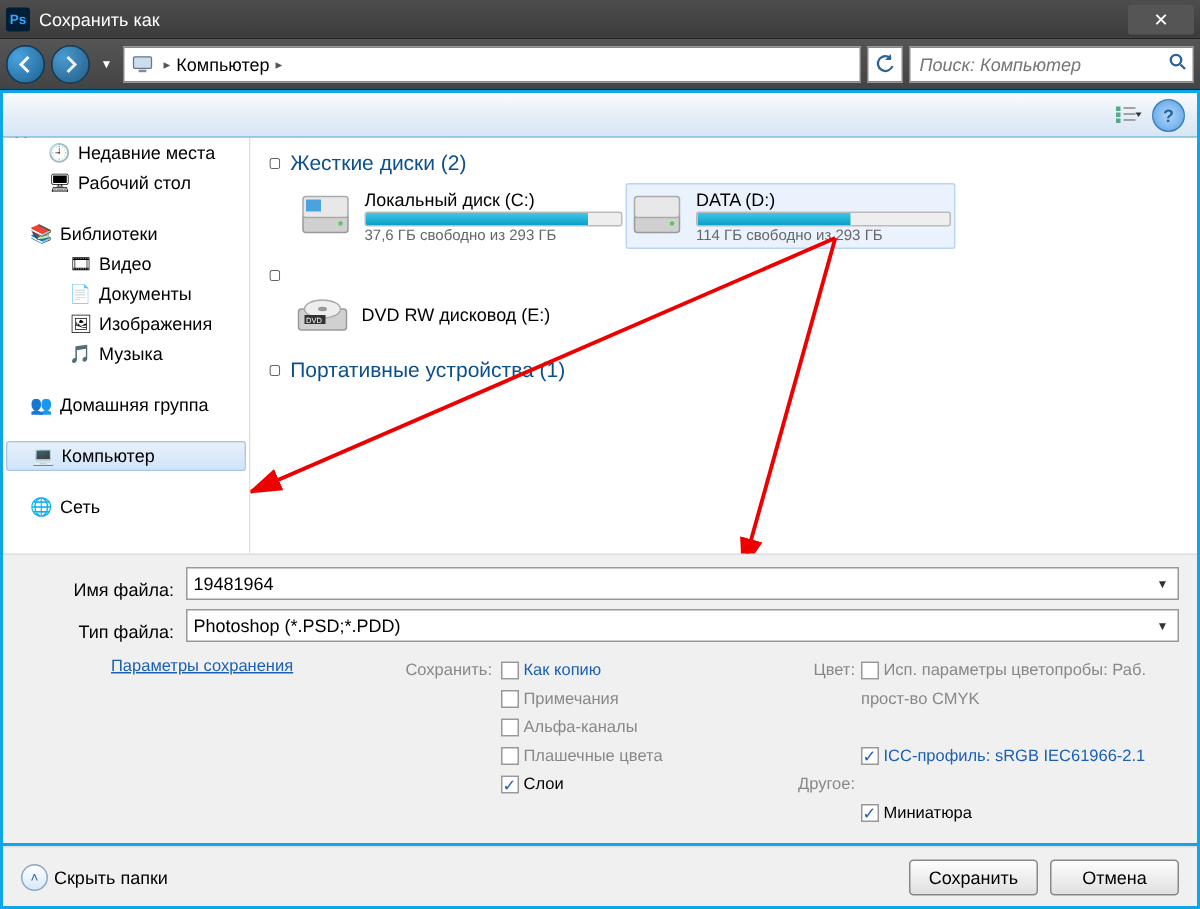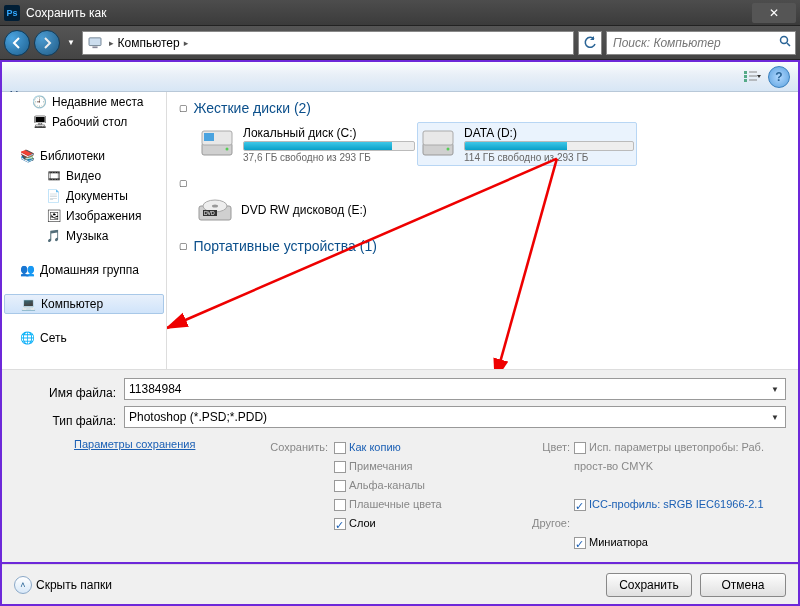--- a/index.html
+++ b/index.html
@@ -1,17 +1,17 @@
 <!DOCTYPE html>
 <html><head>
 <meta charset="utf-8">
 <style>
   * { box-sizing: border-box; font-family: "Segoe UI", Tahoma, sans-serif; }
   body { margin: 0; background: #4a4a4a; width: 800px; height: 606px; overflow: hidden; }
-  .window { width: 800px; height: 606px; background: #6d28d9; display: flex; flex-direction: column; }
+  .window { width: 800px; height: 606px; background: #0ea5e9; display: flex; flex-direction: column; }
   .titlebar { height: 26px; background: linear-gradient(#4d4d4d,#3b3b3b); display: flex; align-items: center; color: #fff; font-size: 12px; padding: 0 4px; border-bottom: 1px solid #222; }
   .titlebar .ps-icon { width: 16px; height: 16px; background: #001e36; color: #31a8ff; font-size: 9px; font-weight: bold; display: flex; align-items: center; justify-content: center; margin-right: 6px; border-radius: 2px; }
   .titlebar .spacer { flex: 1; }
   .titlebar .close { width: 44px; height: 20px; background: #555; color: #fff; display: flex; align-items: center; justify-content: center; font-size: 12px; border-radius: 2px; }
   .navbar { height: 34px; background: linear-gradient(#555,#444); display: flex; align-items: center; padding: 0 4px; gap: 4px; border-bottom: 1px solid #222; }
   .navbtn { width: 26px; height: 26px; background: radial-gradient(circle at 30% 30%, #4aa3df, #1e5f8e); border-radius: 50%; border: 1px solid #0d3a5a; display: flex; align-items: center; justify-content: center; color: #fff; font-size: 14px; }
   .navbtn.fwd { opacity: 0.9; }
   .dropdown-arrow { width: 14px; height: 26px; display: flex; align-items: center; justify-content: center; color: #fff; font-size: 8px; }
   .addressbar { flex: 1; height: 24px; background: #fff; border: 1px solid #888; display: flex; align-items: center; font-size: 12px; }
   .addressbar .comp-icon { width: 16px; height: 14px; margin: 0 4px; display: flex; align-items: center; justify-content: center; }
@@ -264,21 +264,21 @@
         <line x1="380" y1="65" x2="0" y2="230" stroke="#e00" stroke-width="2.5" marker-end="url(#ah)"></line>
         <line x1="380" y1="65" x2="320" y2="280" stroke="#e00" stroke-width="2.5" marker-end="url(#ah)"></line>
       </svg>
     </div>
   </div>
 
   <div class="bottom">
     <div class="field-row">
       <label>Имя файла:</label>
       <div class="combo">
-        <span>11384984</span>
+        <span>19481964</span>
         <span class="arrow">▼</span>
       </div>
     </div>
     <div class="field-row">
       <label>Тип файла:</label>
       <div class="combo">
         <span>Photoshop (*.PSD;*.PDD)</span>
         <span class="arrow">▼</span>
       </div>
     </div>

